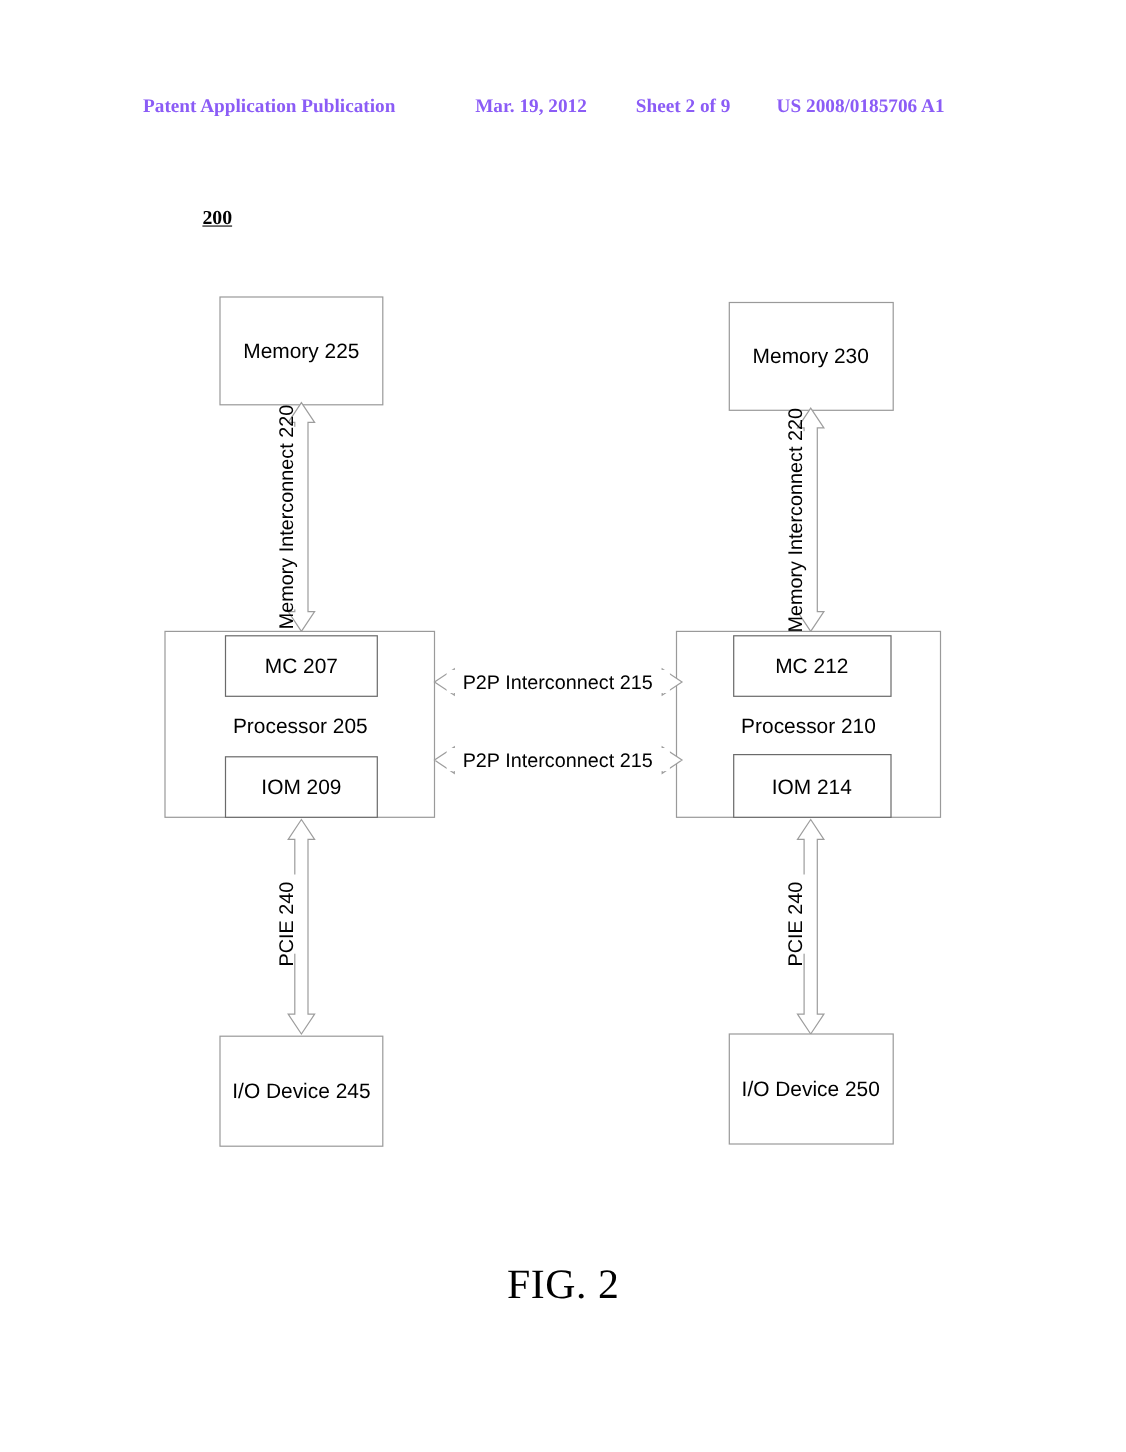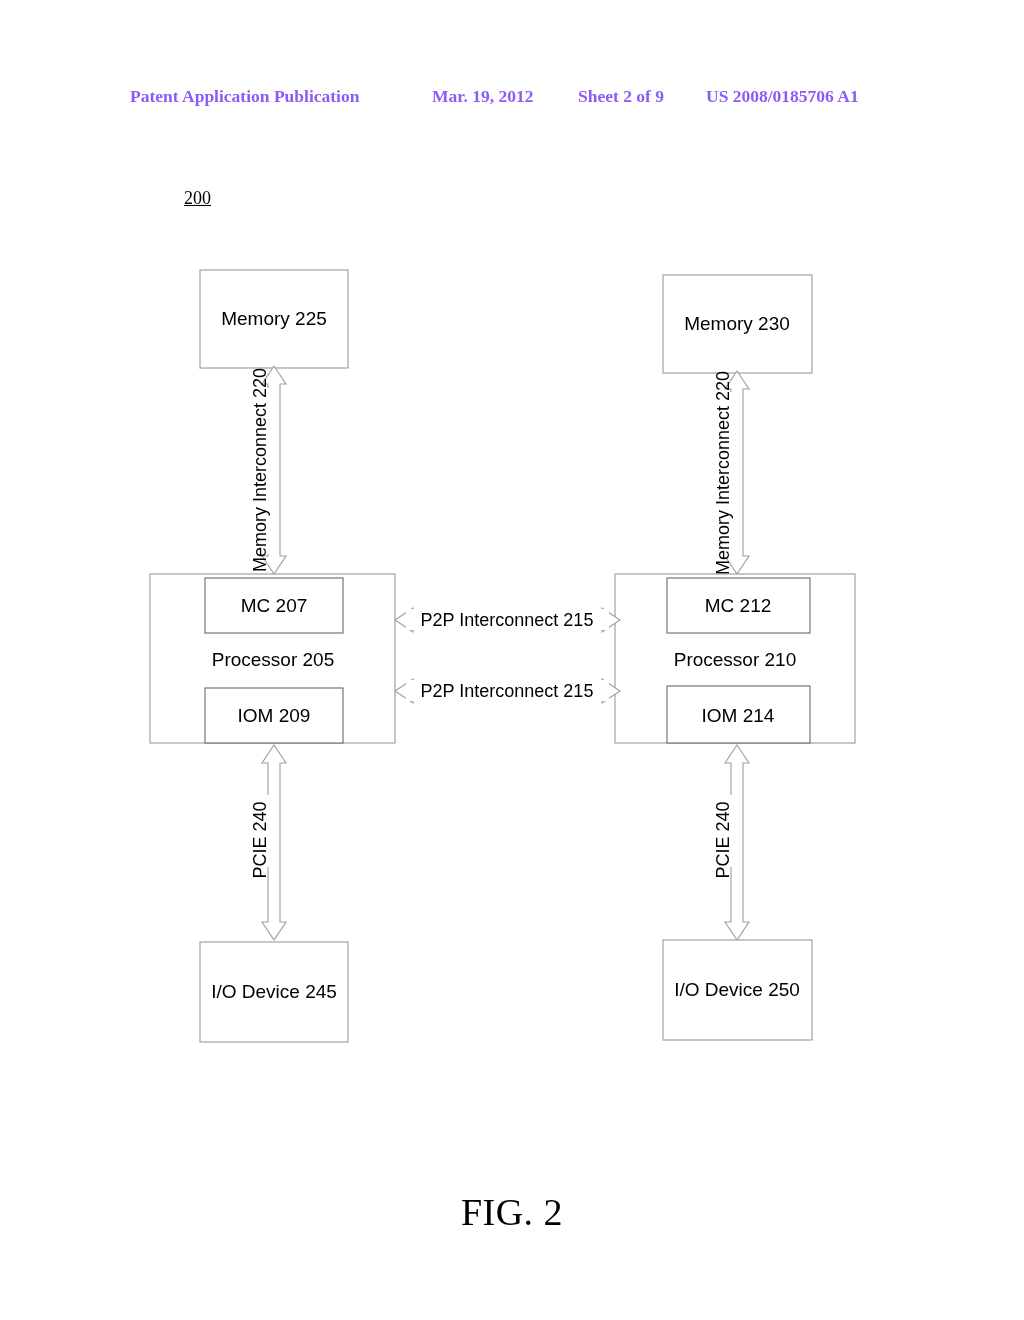--- a/index.html
+++ b/index.html
@@ -36,21 +36,21 @@
   #hdr-date  { left: 432px; }
   #hdr-sheet { left: 558px; margin-left: 20px; }
   #hdr-num   { left: 706px; }
 
   
   #fig-ref {
     position: absolute;
     left: 184px;
     top: 188px;
     font-family: "Liberation Serif", serif;
-    font-weight: normal;
+    font-weight: bold;
     font-size: 18px;
     color: #000;
     text-decoration: underline;
   }
 
   
   #diagram {
     position: absolute;
     left: 0;
     top: 0;
@@ -62,21 +62,20 @@
   #fig-caption {
     position: absolute;
     left: 0;
     top: 1146px;
     width: 1024px;
     text-align: center;
     font-family: "Liberation Serif", serif;
     font-size: 38px;
     letter-spacing: 0.5px;
     color: #000;
-    margin-top: 44px;
   }
 
   
   svg text {
     font-family: "Liberation Sans", sans-serif;
     fill: #000;
   }
   .box-label { font-size: 19px; }
   .conn-label { font-size: 18px; }
   .box-rect {

